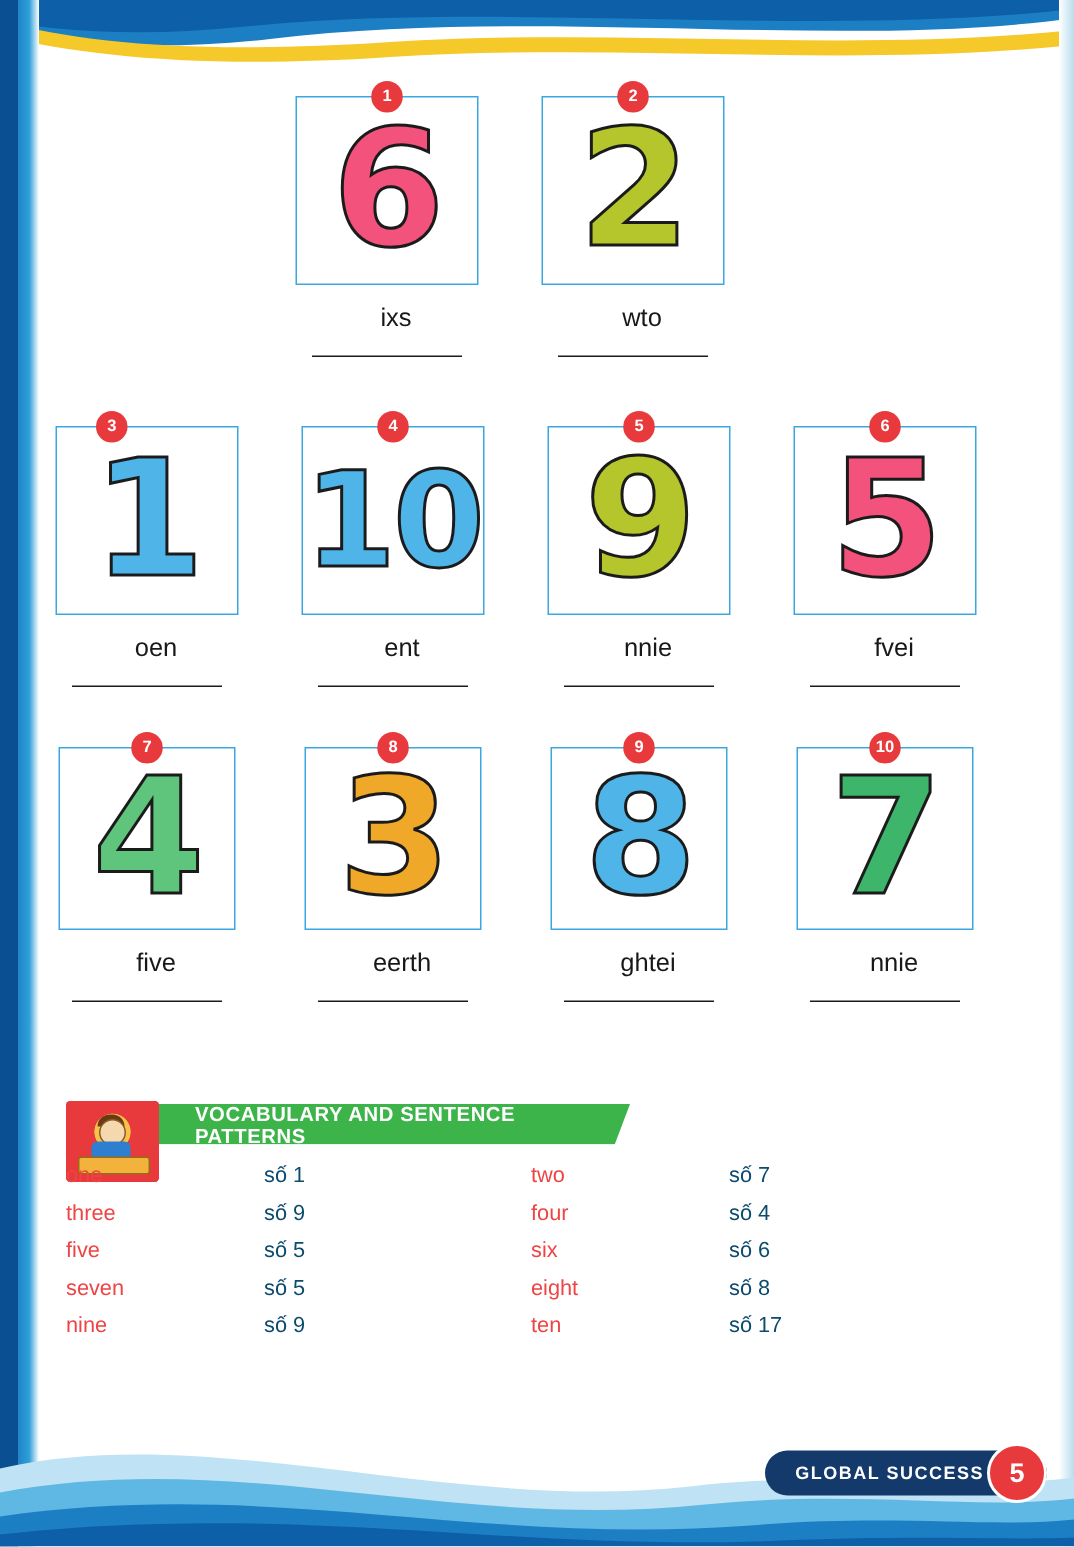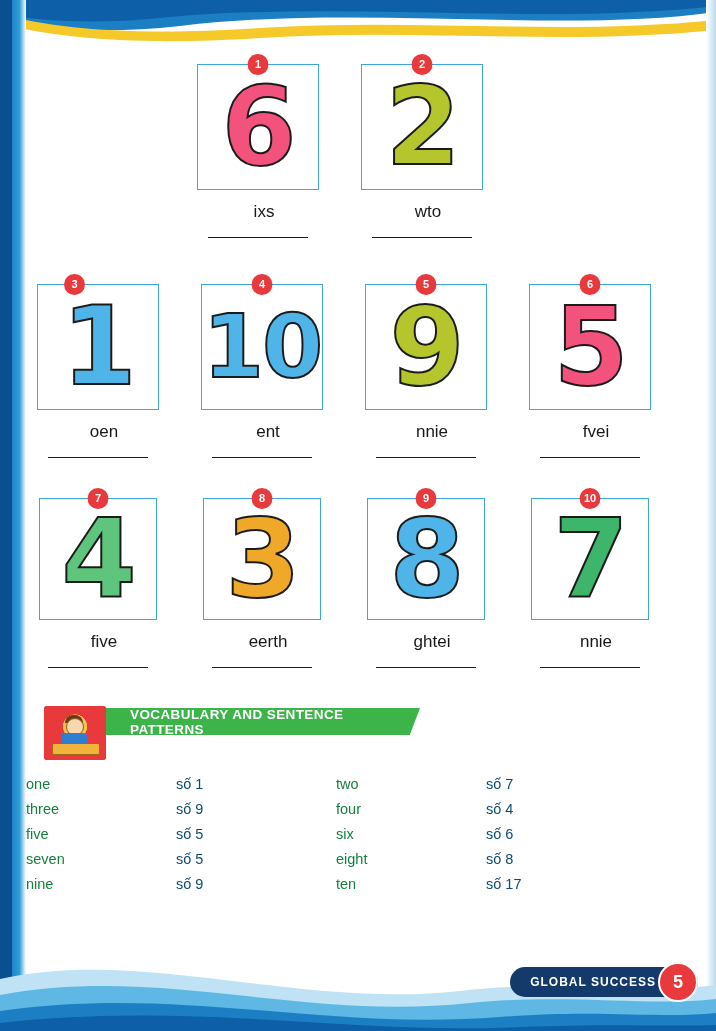--- a/index.html
+++ b/index.html
@@ -130,21 +130,21 @@
     margin-top: 14px;
     width: 100px;
     border-bottom: 1.3px solid #1b1b1b;
     height: 1px;
   }
 
   
   .vocab-banner {
     position: absolute;
     left: 0;
-    top: 660px;
+    top: 688px;
     width: 400px;
     height: 56px;
     padding-left: 17px;
   }
   .banner-shape {
     position: absolute;
     left: 54px;
     top: 2px;
     width: 340px;
     height: 27px;
@@ -225,21 +225,21 @@
   .vocab-list {
     position: absolute;
     left: 0;
     top: 730px;
     width: 640px;
     display: grid;
     grid-template-columns: 150px 160px 150px 160px;
     row-gap: 9px;
     font-size: 14.5px;
   }
-  .vw { color: #15803d; }
+  .vw { color: #ef4444; padding-left: 18px; }
   .vt { color: #0c4a6e; }
 
   
   .footer-badge {
     position: absolute;
     right: 18px;
     bottom: 32px;
     height: 34px;
     display: flex;
     align-items: center;

